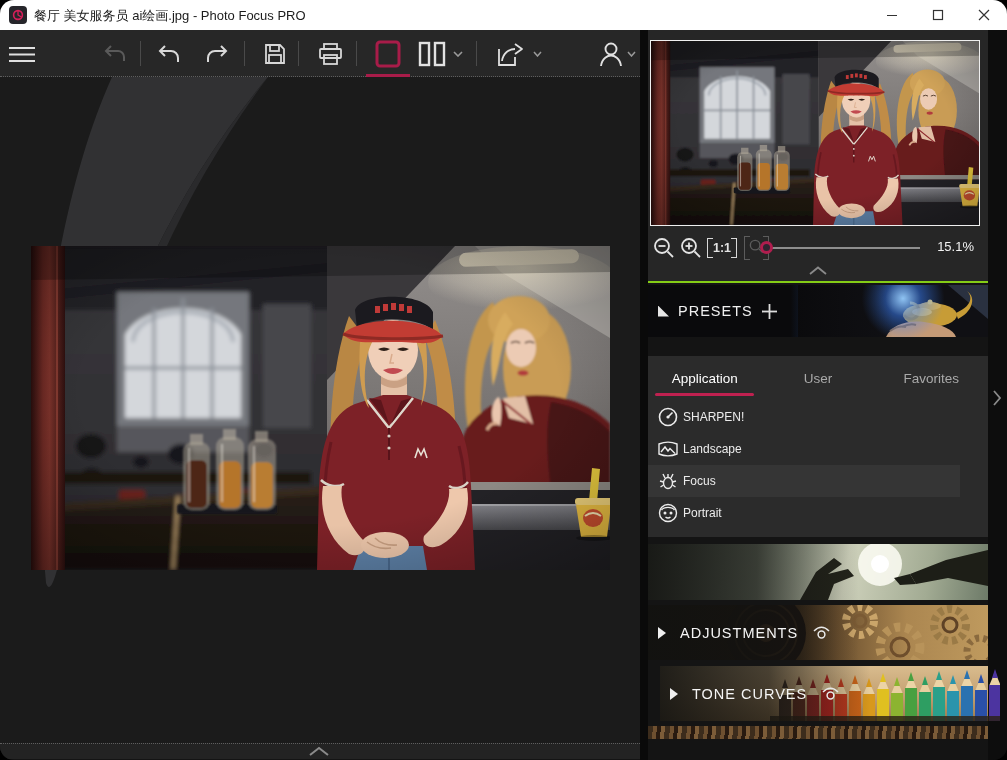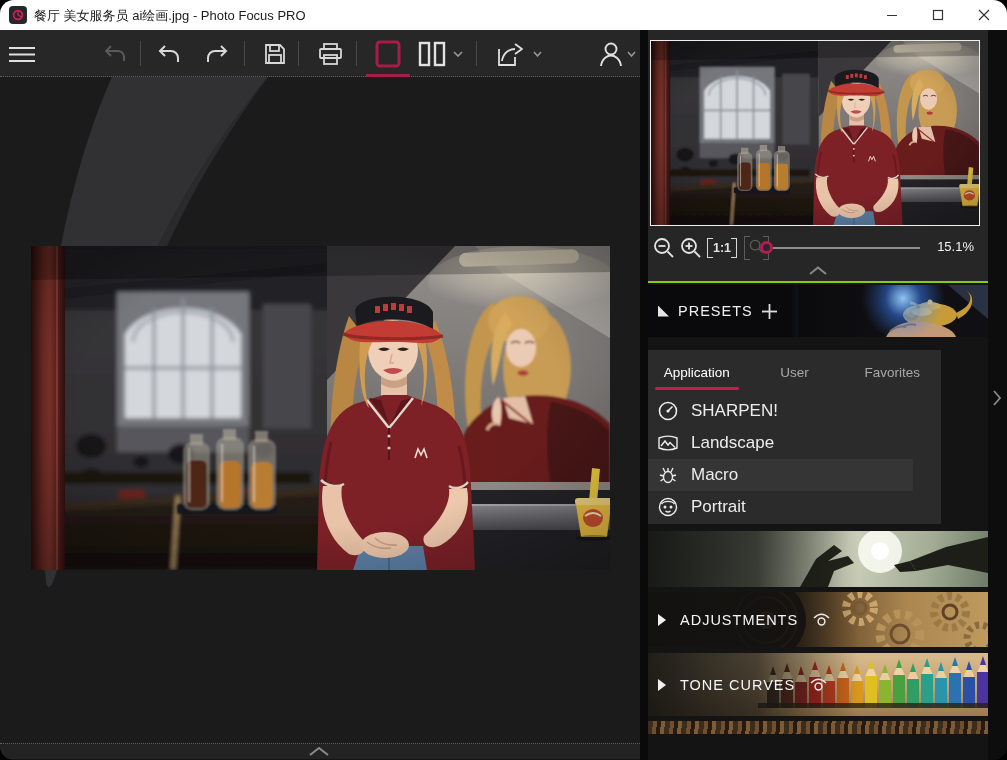--- a/index.html
+++ b/index.html
@@ -57,39 +57,39 @@
   .presets-banner { position:relative; margin-top:2px; width:340px; height:52px; background:#3b82f6; overflow:hidden; }
   .banner-art { position:absolute; right:0; top:0; width:190px; height:52px; }
   .banner-glow { position:absolute; right:40px; top:-18px; width:90px; height:70px;
                  background:radial-gradient(circle at 50% 45%, rgba(150,205,255,.95) 0%, rgba(60,130,255,.5) 30%, rgba(30,70,200,0) 70%); }
   .banner-fade { position:absolute; inset:0; background:linear-gradient(90deg,#0a0a0c 0%,#0a0a0c 42%,rgba(10,10,12,0) 72%); }
   .banner-row { position:absolute; left:10px; top:0; height:52px; display:flex; align-items:center; gap:9px; z-index:3; }
   .tri-expanded { width:11px; height:11px; background:#e6e6e6; clip-path:polygon(0 0, 0 100%, 100% 100%); }
   .presets-title { color:#f0f0f0; font-size:14.5px; letter-spacing:1px; }
 
   
-  .presets-body { position:relative; margin-top:13px; width:293px; background:#2b2b2b; padding-bottom:1px; }
+  .presets-body { position:relative; margin-top:19px; width:340px; background:#2b2b2b; padding-bottom:8px; }
   .tabs { position:relative; display:flex; height:45px; }
   .tab { flex:1; display:flex; align-items:center; justify-content:center; color:#a9a9a9; font-size:13.5px; position:relative; }
   .tab.active { color:#ffffff; }
   .tab.active .tab-underline { position:absolute; left:7px; right:7px; bottom:5px; height:3px; background:#bf2150; border-radius:2px; }
-  .preset-row { position:relative; height:32px; display:flex; align-items:center; gap:12px; padding-left:9px; color:#ececec; font-size:17px; }
+  .preset-row { position:relative; height:32px; display:flex; align-items:center; gap:4px; padding-left:9px; color:#ececec; font-size:12px; }
   .preset-row.alt { background:#353535; margin-right:28px; }
   .picon { width:22px; height:22px; display:flex; align-items:center; justify-content:center; }
 
   
   .bar { position:relative; width:340px; height:56px; overflow:hidden; }
   .bar .bar-label-row { position:absolute; left:10px; top:0; bottom:0; display:flex; align-items:center; gap:14px; z-index:4; }
   .tri-collapsed { width:0; height:0; border-left:8px solid #f0f0f0; border-top:6px solid transparent; border-bottom:6px solid transparent; }
   .bar-label { color:#f5f5f5; font-size:14.5px; letter-spacing:1px; }
   .bar-fade { position:absolute; inset:0; z-index:2; background:linear-gradient(90deg,rgba(18,18,16,.93) 0%,rgba(18,18,16,.72) 32%,rgba(18,18,16,0) 62%); }
   .bar-art { position:absolute; inset:0; z-index:1; }
   .bar-crop { margin-top:7px; background:linear-gradient(100deg,#70806e 0%,#9aa791 32%,#cfd2bc 58%,#a2ab93 82%,#6d7a68 100%); }
   .bar-adjust { margin-top:5px; height:55px; background:linear-gradient(90deg,#16110d 0%,#20170f 38%,#6e5230 56%,#ab8650 76%,#bf9a5e 100%); }
-  .bar-tone { margin-top:6px; height:63px; background:linear-gradient(180deg,#d9bc8e 0%,#c3a071 55%,#9a7a4e 100%); }
+  .bar-tone { margin-top:6px; height:55px; background:linear-gradient(180deg,#d9bc8e 0%,#c3a071 55%,#9a7a4e 100%);margin-left:12px; }
   .fur-strip { margin-top:5px; width:340px; height:13px;
                background:repeating-linear-gradient(95deg,#3c2c1c 0 5px,#6e5030 5px 9px,#281a10 9px 13px,#7c5c38 13px 17px); }
 
   .eye-icon { display:flex; align-items:center; }
 </style>
 </head>
 <body>
 
 <svg width="0" height="0" style="position:absolute" aria-hidden="true">
   <defs>
@@ -529,21 +529,21 @@
       <div class="preset-row alt">
         <span class="picon">
           <svg width="22" height="22" viewBox="0 0 22 22">
               <g fill="none" stroke="#ececec" stroke-width="1.4">
                 <ellipse cx="11" cy="13" rx="4.5" ry="5.5"></ellipse>
                 <path d="M8,8 L6,4 M11,7.5 L11,4 M14,8 L16,4"></path>
                 <path d="M6.5,12 L3,11 M6.5,15 L3.5,17 M15.5,12 L19,11 M15.5,15 L18.5,17"></path>
               </g>
             </svg>
         </span>
-        <span>Macro</span>
+        <span>Focus</span>
       </div>
       <div class="preset-row">
         <span class="picon">
           <svg width="22" height="22" viewBox="0 0 22 22">
               <g fill="none" stroke="#ececec" stroke-width="1.4">
                 <circle cx="11" cy="11" r="8.5"></circle>
                 <path d="M4.5,8 C7,4.5 15,4.5 17.5,8"></path>
                 <circle cx="8" cy="11" r="0.8" fill="#ececec"></circle>
                 <circle cx="14" cy="11" r="0.8" fill="#ececec"></circle>
                 <path d="M8.5,15 q2.5,2 5,0"></path>

